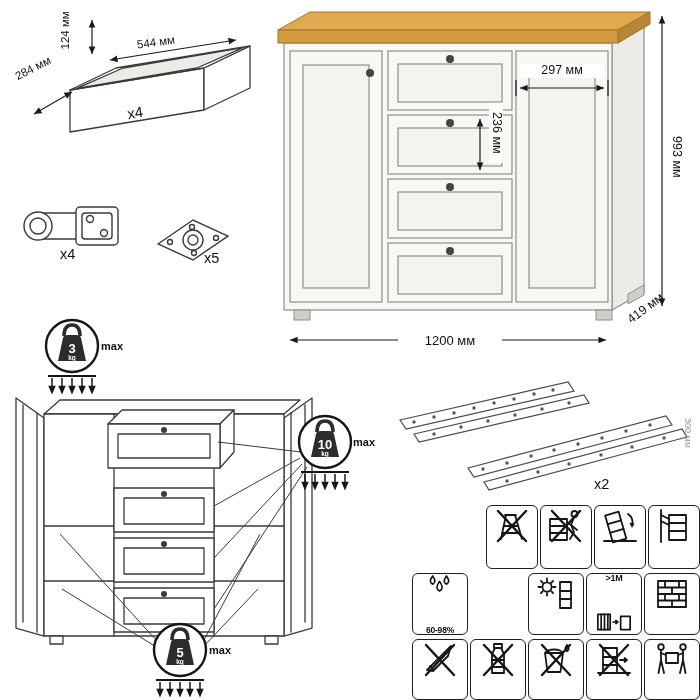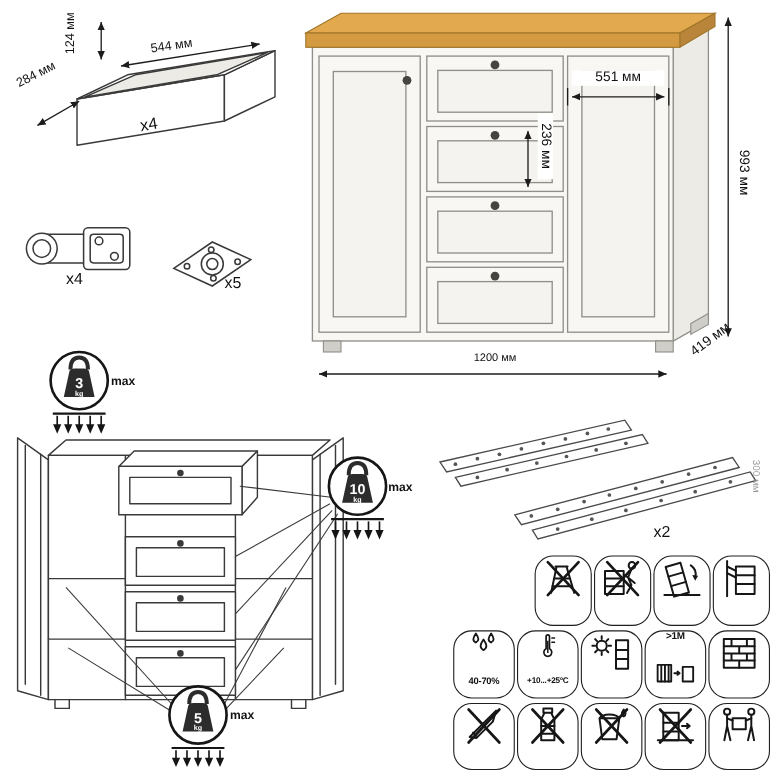--- a/index.html
+++ b/index.html
@@ -7,21 +7,21 @@
   #canvas{position:relative;width:700px;height:700px;background:#fff;overflow:hidden}
   .abs{position:absolute}
   .dimlabel{position:absolute;font-size:12.5px;color:#111;white-space:nowrap;text-align:center;line-height:1.1}
   .bgw{background:#fff;padding:0 2px}
   .count{position:absolute;font-size:14.5px;color:#111}
   .ln{fill:none;stroke:#3a3a3a;stroke-width:1.3;stroke-linecap:round;stroke-linejoin:round}
   .lnw{fill:#fff;stroke:#3a3a3a;stroke-width:1.3;stroke-linejoin:round}
   .lnf{fill:none;stroke:#161616;stroke-width:1.8;stroke-linecap:round;stroke-linejoin:round}
   .xmark{fill:none;stroke:#161616;stroke-width:2.4;stroke-linecap:round}
   .dimline{stroke:#1c1c1c;stroke-width:1.2;fill:none}
-  .cell{position:absolute;border:1.6px solid #1f1f1f;border-radius:17px;background:#fff;display:flex;flex-direction:column;align-items:center;justify-content:flex-start;gap:17px;overflow:hidden}
+  .cell{position:absolute;border:1.6px solid #1f1f1f;border-radius:6px;background:#fff;display:flex;flex-direction:column;align-items:center;justify-content:space-between;gap:1px;overflow:hidden}
   .cell .lbl{font-size:8.5px;font-weight:bold;color:#111;line-height:1;letter-spacing:-0.2px}
   .ic{width:40px;height:40px}
   .ic2{width:38px;height:24px}
   svg text{font-family:"Liberation Sans",sans-serif}
   .wv{fill:#fff;font-size:13px;font-weight:bold;text-anchor:middle}
   .wu{fill:#fff;font-size:6.5px;font-weight:bold;text-anchor:middle}
   .mx{fill:#111;font-size:11px;font-weight:bold}
   .cnt{fill:#111;font-size:15px}
 </style>
 </head>
@@ -125,23 +125,23 @@
     <g>
       <line class="dimline" x1="396" y1="12" x2="396" y2="302" marker-start="url(#arr2)" marker-end="url(#arr2)"></line>
       <line class="dimline" x1="24" y1="336" x2="340" y2="336" marker-start="url(#arr2)" marker-end="url(#arr2)"></line>
       <line class="dimline" x1="250" y1="76" x2="250" y2="92"></line>
       <line class="dimline" x1="342" y1="76" x2="342" y2="92"></line>
       <line class="dimline" x1="254" y1="84" x2="338" y2="84" marker-start="url(#arr2)" marker-end="url(#arr2)"></line>
       <line class="dimline" x1="214" y1="115" x2="214" y2="166" marker-start="url(#arr2)" marker-end="url(#arr2)"></line>
     </g>
   </svg>
   <div class="dimlabel" style="left:646px;top:150px;width:60px;transform:rotate(90deg)">993 мм</div>
-  <div class="dimlabel bgw" style="left:398px;top:320px;width:100px;font-size:10px">1200 мм</div>
+  <div class="dimlabel bgw" style="left:398px;top:334px;width:100px;font-size:13px">1200 мм</div>
   <div class="dimlabel" style="left:614px;top:302px;width:64px;transform:rotate(-37deg)">419 мм</div>
-  <div class="dimlabel bgw" style="left:520px;top:64px;width:80px">551 мм</div>
+  <div class="dimlabel bgw" style="left:520px;top:64px;width:80px">297 мм</div>
   <div class="dimlabel bgw" style="left:466px;top:126px;width:56px;transform:rotate(90deg)">236 мм</div>
 
   <svg class="abs" style="left:2px;top:306px" width="378" height="392" viewBox="0 0 378 392">
 
     <g>
       <polygon class="lnw" points="42,112 14,92 14,322 42,330"></polygon>
       <line class="ln" x1="21" y1="99" x2="21" y2="316"></line>
       <line class="ln" x1="35" y1="107" x2="35" y2="326"></line>
       <polygon class="lnw" points="282,112 310,92 310,322 282,330"></polygon>
       <line class="ln" x1="303" y1="99" x2="303" y2="316"></line>
@@ -335,29 +335,21 @@
       </g>
     </svg>
   </div>
 
   <div class="cell" style="left:412px;top:573px;width:54px;height:60px">
     <svg class="ic2" viewBox="0 0 40 26">
       <path class="lnf" d="M12 2 C15 6.5 15.6 9 12 11 C8.4 9 9 6.5 12 2 Z"></path>
       <path class="lnf" d="M27 2 C30 6.5 30.6 9 27 11 C23.4 9 24 6.5 27 2 Z"></path>
       <path class="lnf" d="M19.5 8 C23 13 23.6 16 19.5 18.5 C15.4 16 16 13 19.5 8 Z"></path>
     </svg>
-    <span class="lbl">40-70%</span>
-  </div>
-  <div class="cell" style="left:470px;top:573px;width:54px;height:60px">
-    <svg class="ic2" viewBox="0 0 40 28">
-      <path class="lnf" d="M18.2 18.5 V5.5 a1.8 1.8 0 0 1 3.6 0 V18.5 a4.2 4.2 0 1 1 -3.6 0 Z"></path>
-      <path d="M20 23 V10" stroke="#161616" stroke-width="1.6"></path>
-      <path class="lnf" d="M24.5 7 h2.5 M24.5 11.5 h2.5"></path>
-    </svg>
-    <span class="lbl" style="font-size:7.5px">+10...+25ºC</span>
+    <span class="lbl">60-98%</span>
   </div>
   <div class="cell" style="left:528px;top:573px;width:54px;height:60px">
     <svg class="ic" viewBox="0 0 40 40">
       <g class="lnf">
         <circle cx="11" cy="13" r="4.6"></circle>
         <path d="M11 4.5 V7 M11 19 V21.5 M2.5 13 H5 M17 13 H19.5 M5 7 l1.8 1.8 M15.2 17.2 l1.8 1.8 M5 19 l1.8 -1.8 M15.2 8.8 l1.8 -1.8"></path>
         <rect x="24" y="8" width="11" height="26"></rect>
         <path d="M24 17 H35 M24 25 H35"></path>
       </g>
     </svg>

